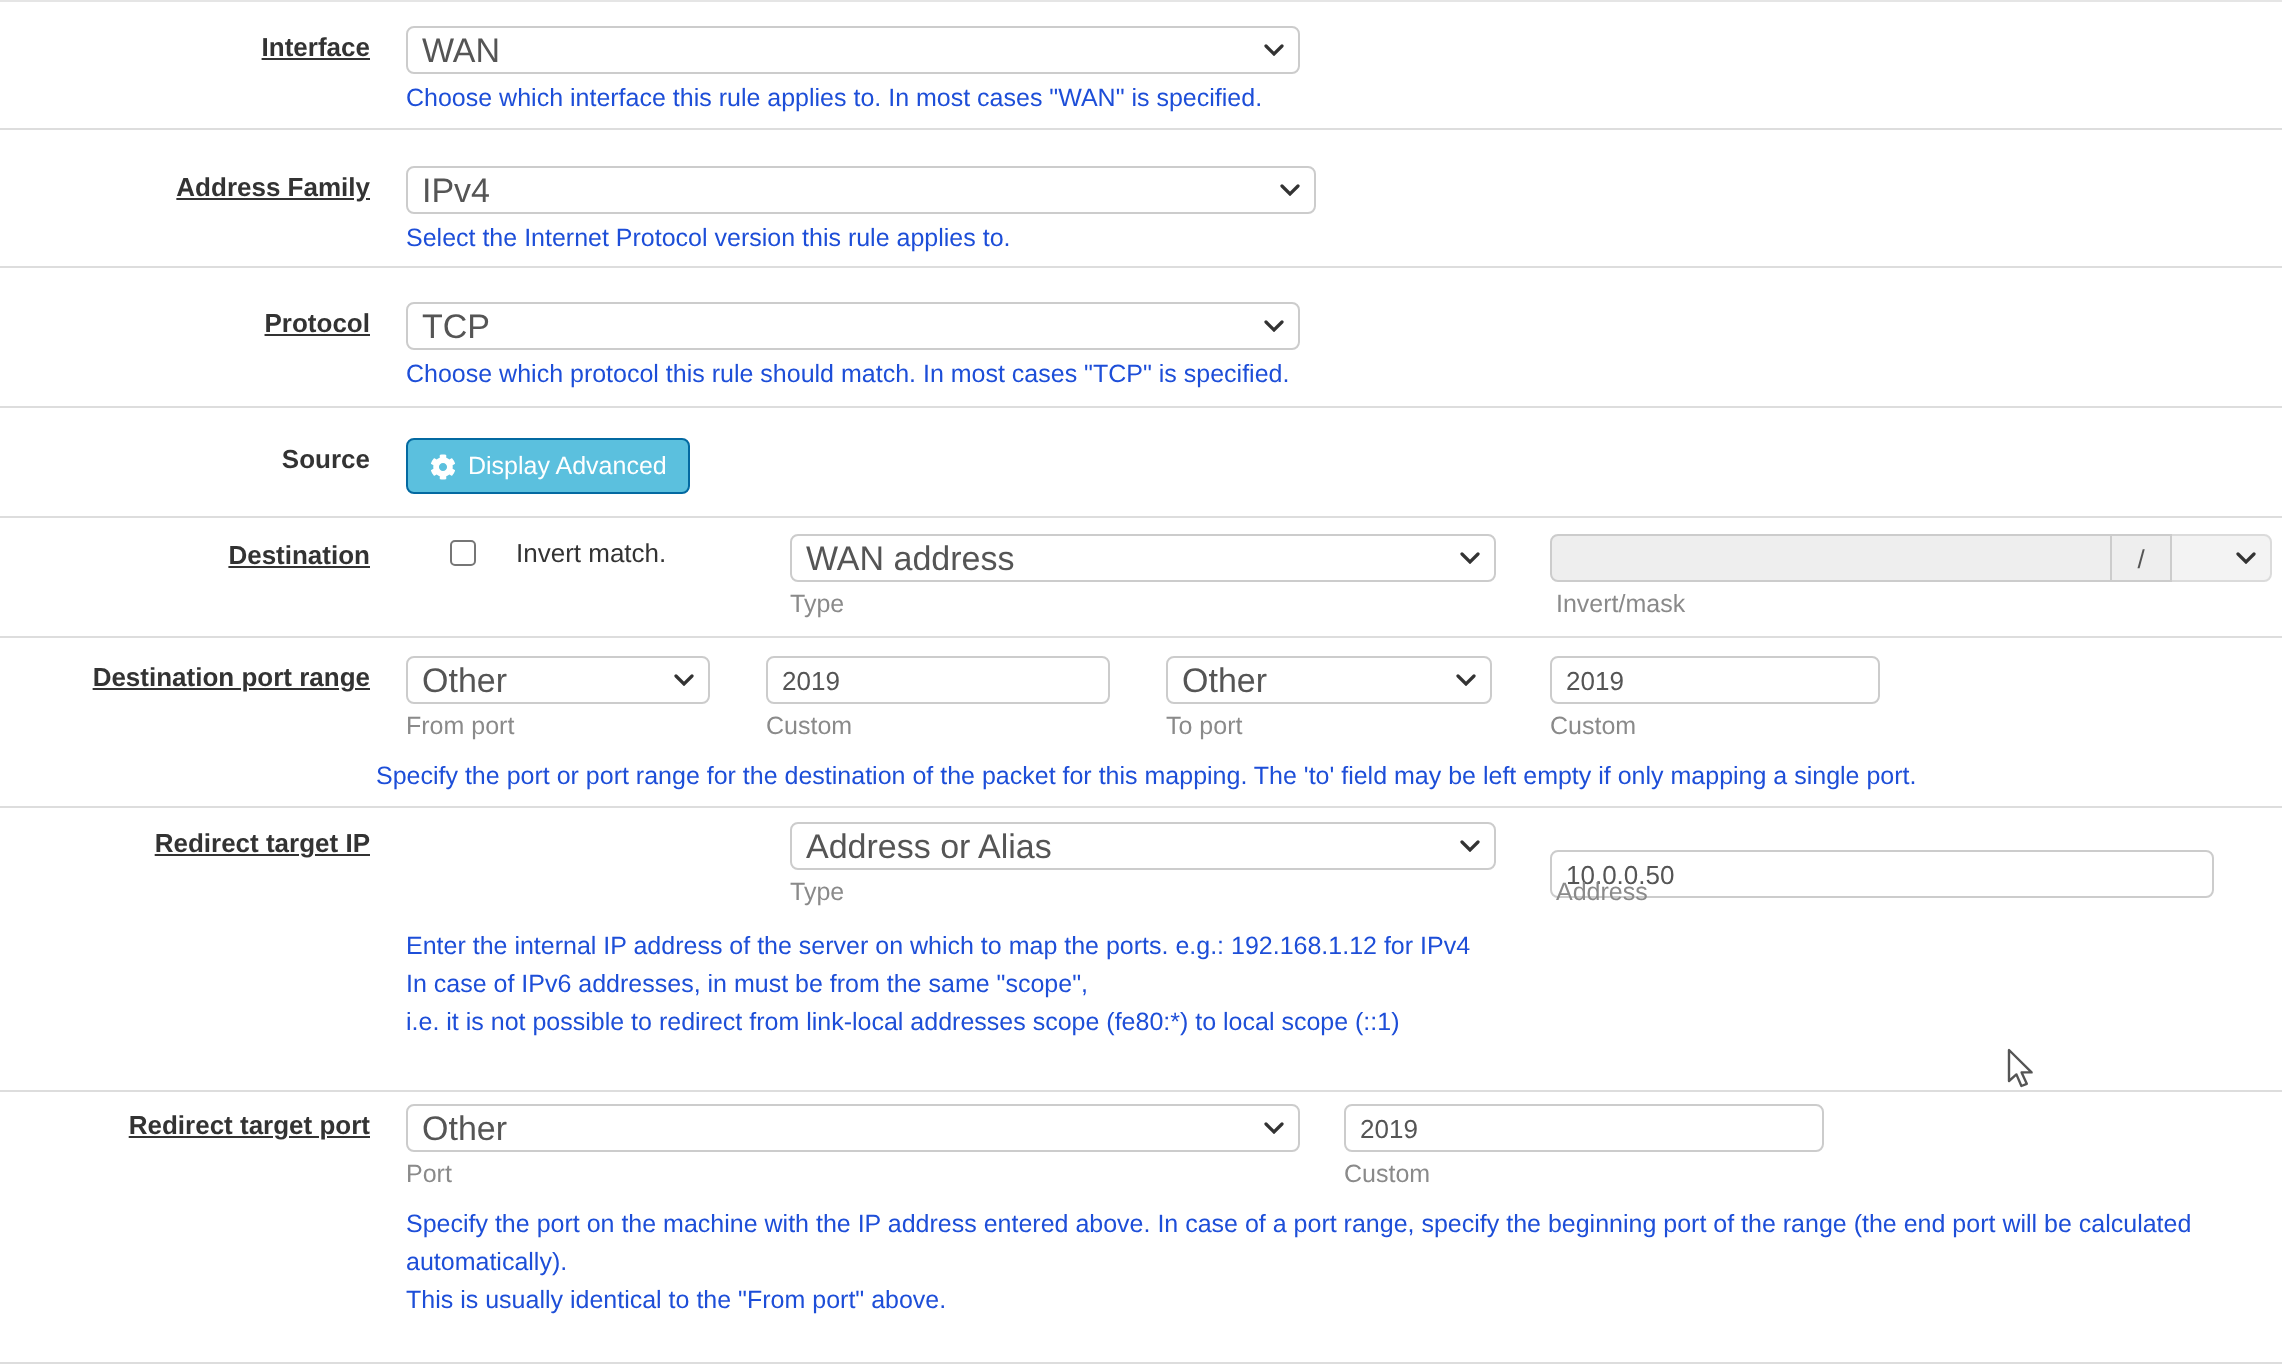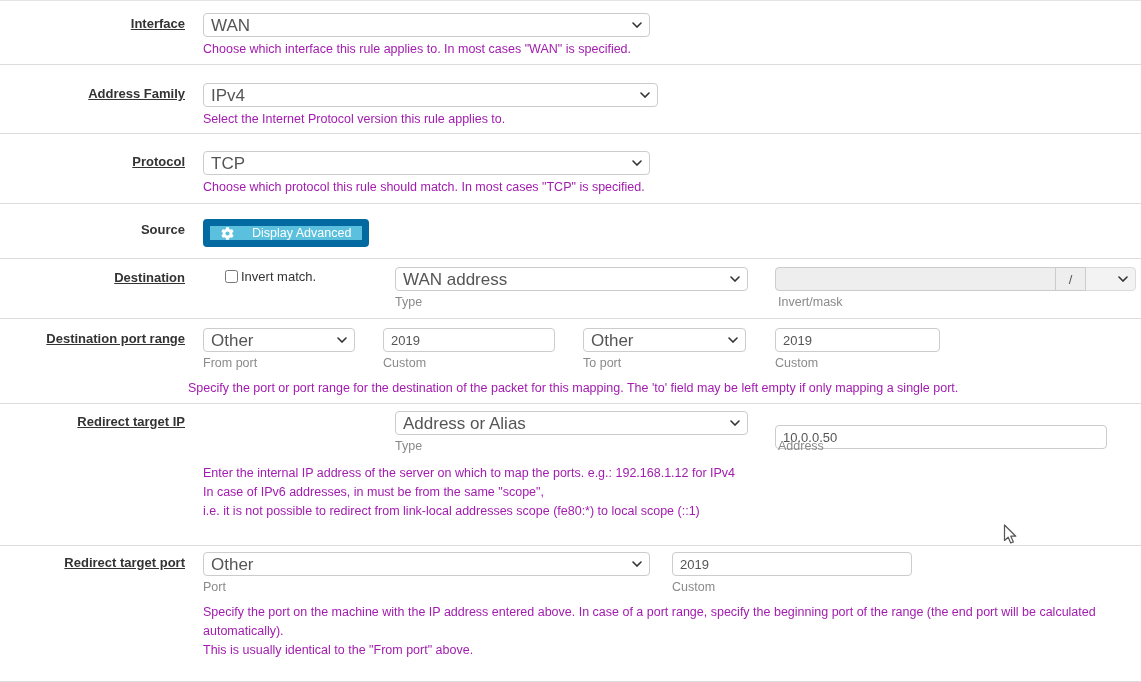--- a/index.html
+++ b/index.html
@@ -7,23 +7,23 @@
   .frow{position:relative;border-bottom:1px solid #ddd;box-sizing:border-box;background:#fff;}
   .flabel{position:absolute;left:0;width:185px;text-align:right;font-weight:bold;font-size:13px;color:#333;}
   .flabel.u{text-decoration:underline;}
   .sel{position:absolute;height:24px;}
   .sel select{width:100%;height:24px;-webkit-appearance:none;appearance:none;border:1px solid #ccc;border-radius:4px;background:#fff;font-family:"Liberation Sans",sans-serif;font-size:17px;color:#555;padding:0 24px 0 7px;box-sizing:border-box;}
   .sel select:disabled{background:#eee;}
   .chev{position:absolute;right:8px;top:9px;pointer-events:none;line-height:0;}
   .txt{position:absolute;height:24px;border:1px solid #ccc;border-radius:4px;font-family:"Liberation Sans",sans-serif;font-size:13px;color:#555;padding:0 7px;box-sizing:border-box;background:#fff;}
   .txt:disabled{background:#eee;}
   .sub{position:absolute;font-size:12.5px;color:#8a8a8a;white-space:nowrap;}
-  .help{position:absolute;font-size:12.5px;color:#a21caf;line-height:19px;}
-  .btn-info{position:absolute;background:#5bc0de;border:7px solid #0369a1;color:#fff;border-radius:4px;font-family:"Liberation Sans",sans-serif;font-size:12.5px;height:28px;padding:0 11px;display:flex;align-items:center;gap:18px;cursor:pointer;}
-  .chk{position:absolute;display:flex;align-items:flex-start;gap:3px;font-size:13px;color:#333;}
+  .help{position:absolute;font-size:12.5px;color:#1d4ed8;line-height:19px;}
+  .btn-info{position:absolute;background:#5bc0de;border:1px solid #0369a1;color:#fff;border-radius:4px;font-family:"Liberation Sans",sans-serif;font-size:12.5px;height:28px;padding:0 11px;display:flex;align-items:center;gap:6px;cursor:pointer;}
+  .chk{position:absolute;display:flex;align-items:flex-start;gap:20px;font-size:13px;color:#333;}
   .chk input{margin:1px 0 0 0;width:13px;height:13px;}
   .addr-group{position:absolute;display:flex;height:24px;}
   .ag-input{width:281px;height:24px;border:1px solid #ccc;border-radius:4px 0 0 4px;background:#eee;box-sizing:border-box;padding:0 7px;font-size:13px;color:#555;}
   .ag-addon{width:31px;height:24px;border:1px solid #ccc;margin-left:-1px;background:#eee;box-sizing:border-box;display:flex;align-items:center;justify-content:center;font-size:13px;color:#555;}
   .ag-sel{position:relative;width:51px;height:24px;margin-left:-1px;}
   .ag-sel select{width:100%;height:24px;-webkit-appearance:none;appearance:none;border:1px solid #ccc;border-radius:0 4px 4px 0;background:#eee;box-sizing:border-box;}
   .cursor{position:absolute;left:1003px;top:523px;pointer-events:none;line-height:0;}
 </style>
 </head>
 <body>

